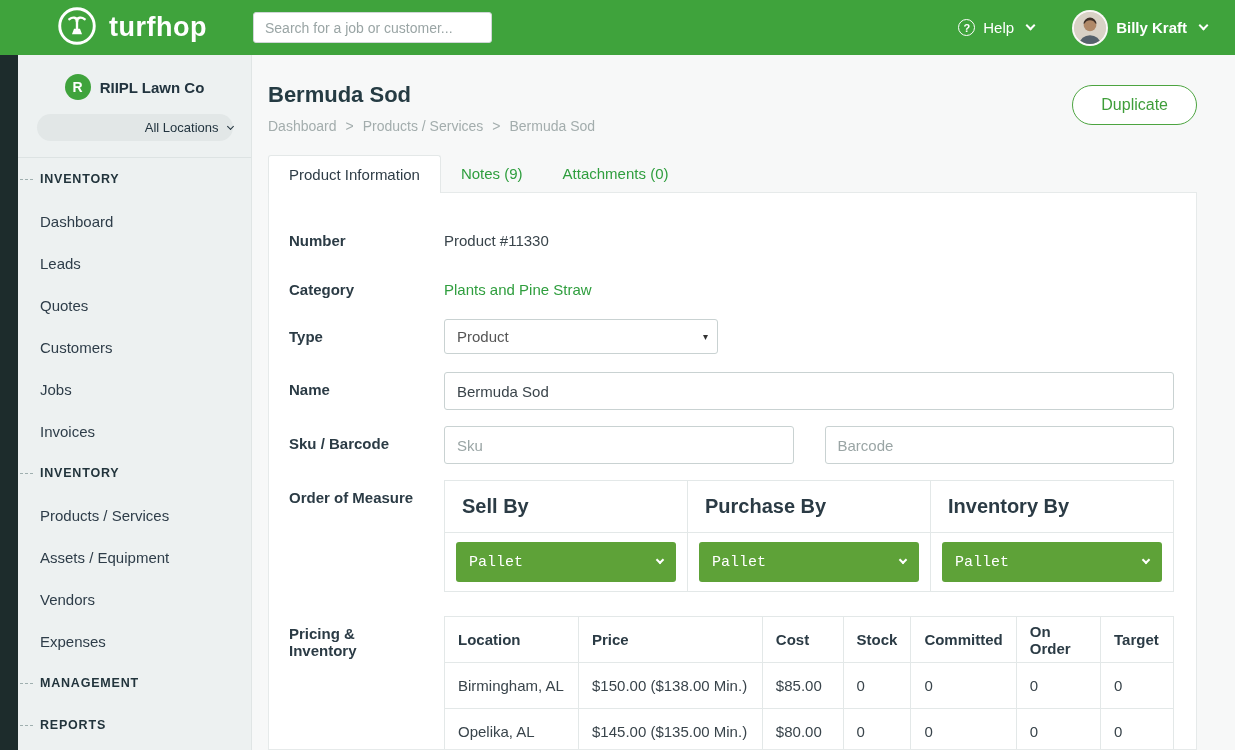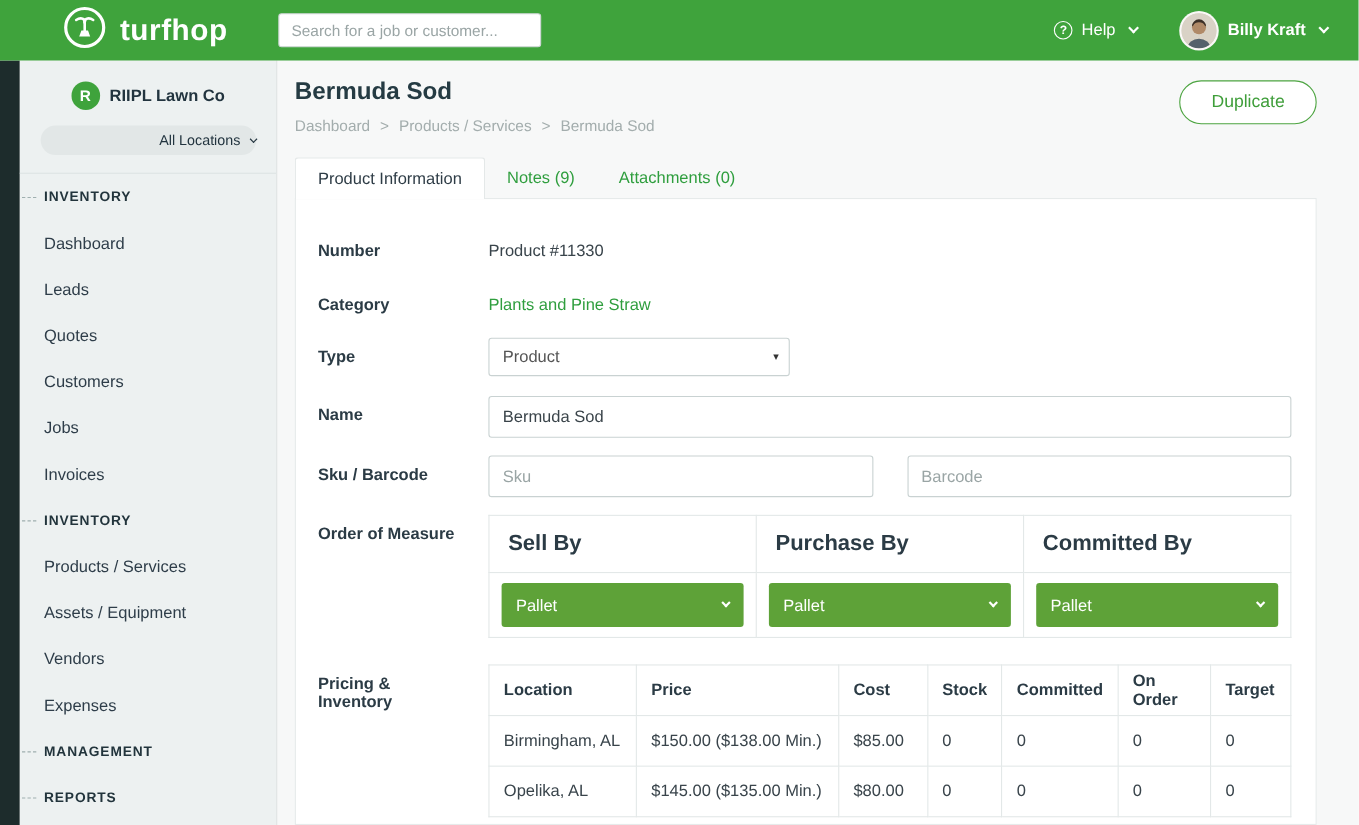--- a/index.html
+++ b/index.html
@@ -37,21 +37,21 @@
     display:flex; align-items:center; justify-content:flex-end; gap:4px; font-size:13px; color:#22343F; cursor:pointer; }
   .locpill .chev { width:5px; height:5px; border-width:1.5px; top:-1px; }
   .sdivider { border-top:1px solid #DDE3E3; margin-top:16px; }
   .navrow { height:42px; display:flex; align-items:center; padding-left:22px; position:relative; }
   .sect { font-size:12.5px; font-weight:700; letter-spacing:.8px; color:#22343C; }
   .dash { position:absolute; left:2px; top:50%; width:13px; border-top:1.5px dashed #9FAFAF; }
   .item { font-size:15px; color:#2E3D49; cursor:pointer; }
 
   
   .main { position:absolute; left:252px; top:55px; width:983px; height:695px;
-    display:flex; flex-direction:column; padding:0 38px 0 16px; }
+    display:flex; flex-direction:column; padding:12px 38px 0 16px; }
   .page-head { display:flex; justify-content:space-between; align-items:flex-start; padding-top:15px; }
   h1.ptitle { font-size:22px; font-weight:700; color:#253B43; }
   .crumbs { display:flex; gap:9px; margin-top:10px; font-size:14px; color:#A3ADAD; }
   .crumbs .crumb { cursor:pointer; }
   .dup-btn { height:40px; padding:0 28px; background:#fff; border:1.5px solid #4CA440; border-radius:20px;
     color:#3F9E3A; font-size:16px; cursor:pointer; margin-top:3px;
     font-family:"Liberation Sans","DejaVu Sans",sans-serif; }
   .tabs { display:flex; align-items:flex-end; margin-top:20px; position:relative; z-index:2; }
   .tab { padding:10px 20px; font-size:15px; cursor:pointer; }
   .tab.active { background:#fff; border:1px solid #E4E8E8; border-bottom:none; border-radius:3px 3px 0 0;
@@ -73,21 +73,21 @@
   .tinput { width:100%; height:38px; border:1px solid #C9D2D2; border-radius:3px; padding:0 12px;
     font-size:15px; color:#3A444A; outline:none; font-family:"Liberation Sans","DejaVu Sans",sans-serif; background:#fff; }
   .tinput::placeholder { color:#9AA5A5; }
   .skurow { display:flex; gap:31px; }
 
   table.uom { width:100%; border-collapse:collapse; }
   table.uom th, table.uom td { border:1px solid #E3E8E8; }
   table.uom th { text-align:left; padding:14px 17px; font-size:20px; color:#2B3B45; width:33.33%; }
   table.uom td { padding:9px 11px; }
   .greensel { width:100%; height:40px; background:#5EA238; border:none; border-radius:3px; color:#fff;
-    display:flex; align-items:center; justify-content:space-between; padding:0 13px; font-size:15px; cursor:pointer; }
+    display:flex; align-items:center; justify-content:space-between; padding:0 13px; font-size:15px; cursor:pointer;font-family:Liberation Mono, monospace; }
   .greensel .chev { width:6px; height:6px; border-width:2px; top:-2px; }
 
   table.pricing { width:100%; border-collapse:collapse; }
   table.pricing th, table.pricing td { border:1px solid #E3E8E8; text-align:left; padding:0 13px; height:46px; font-size:15px; }
   table.pricing th { color:#2B3B45; }
   table.pricing td { color:#39444B; }
   td.loc { color:#3B7DC1; cursor:pointer; }
 
   .mb22{margin-bottom:22px}.mb20{margin-bottom:20px}.mb18{margin-bottom:18px}
   .mb16{margin-bottom:16px}.mb24{margin-bottom:24px}
@@ -238,21 +238,21 @@
     </div>
 
     <div class="frow mb24">
       <div class="flabel">Order of Measure</div>
       <div class="ffield">
         <table class="uom">
           <tbody>
               <tr>
             <th>Sell By</th>
             <th>Purchase By</th>
-            <th>Committed By</th>
+            <th>Inventory By</th>
           </tr>
           <tr>
             <td>
               <button class="greensel">
                 <span>Pallet</span>
                 <span class="chev"></span>
               </button>
             </td>
             <td>
               <button class="greensel">

